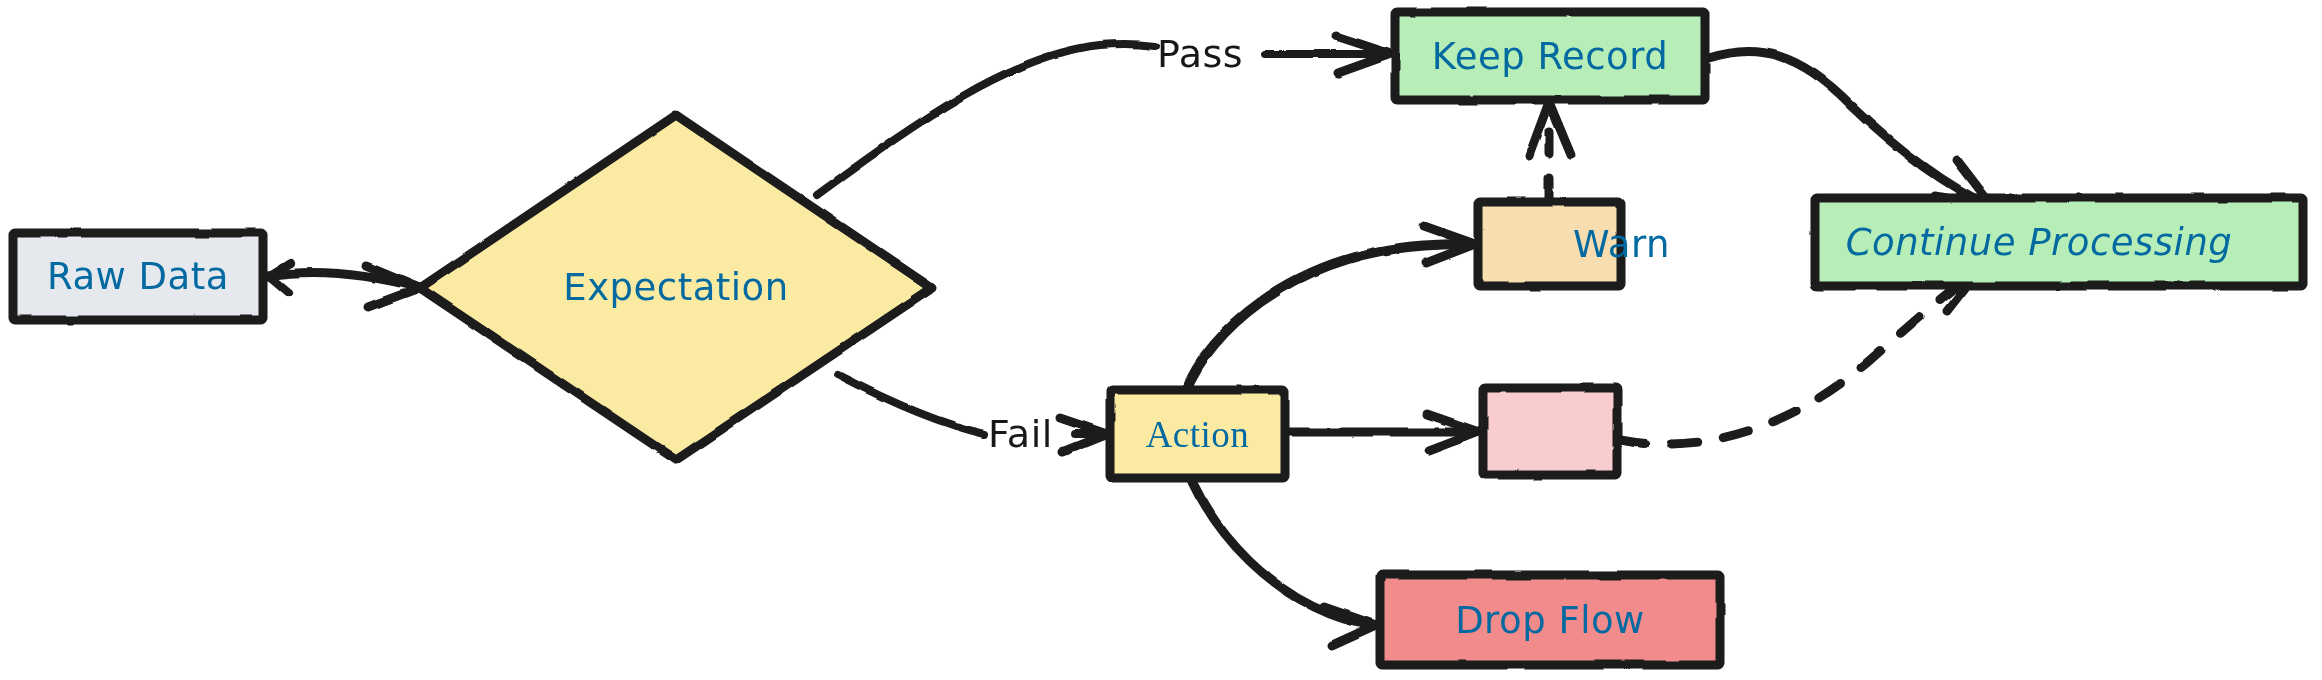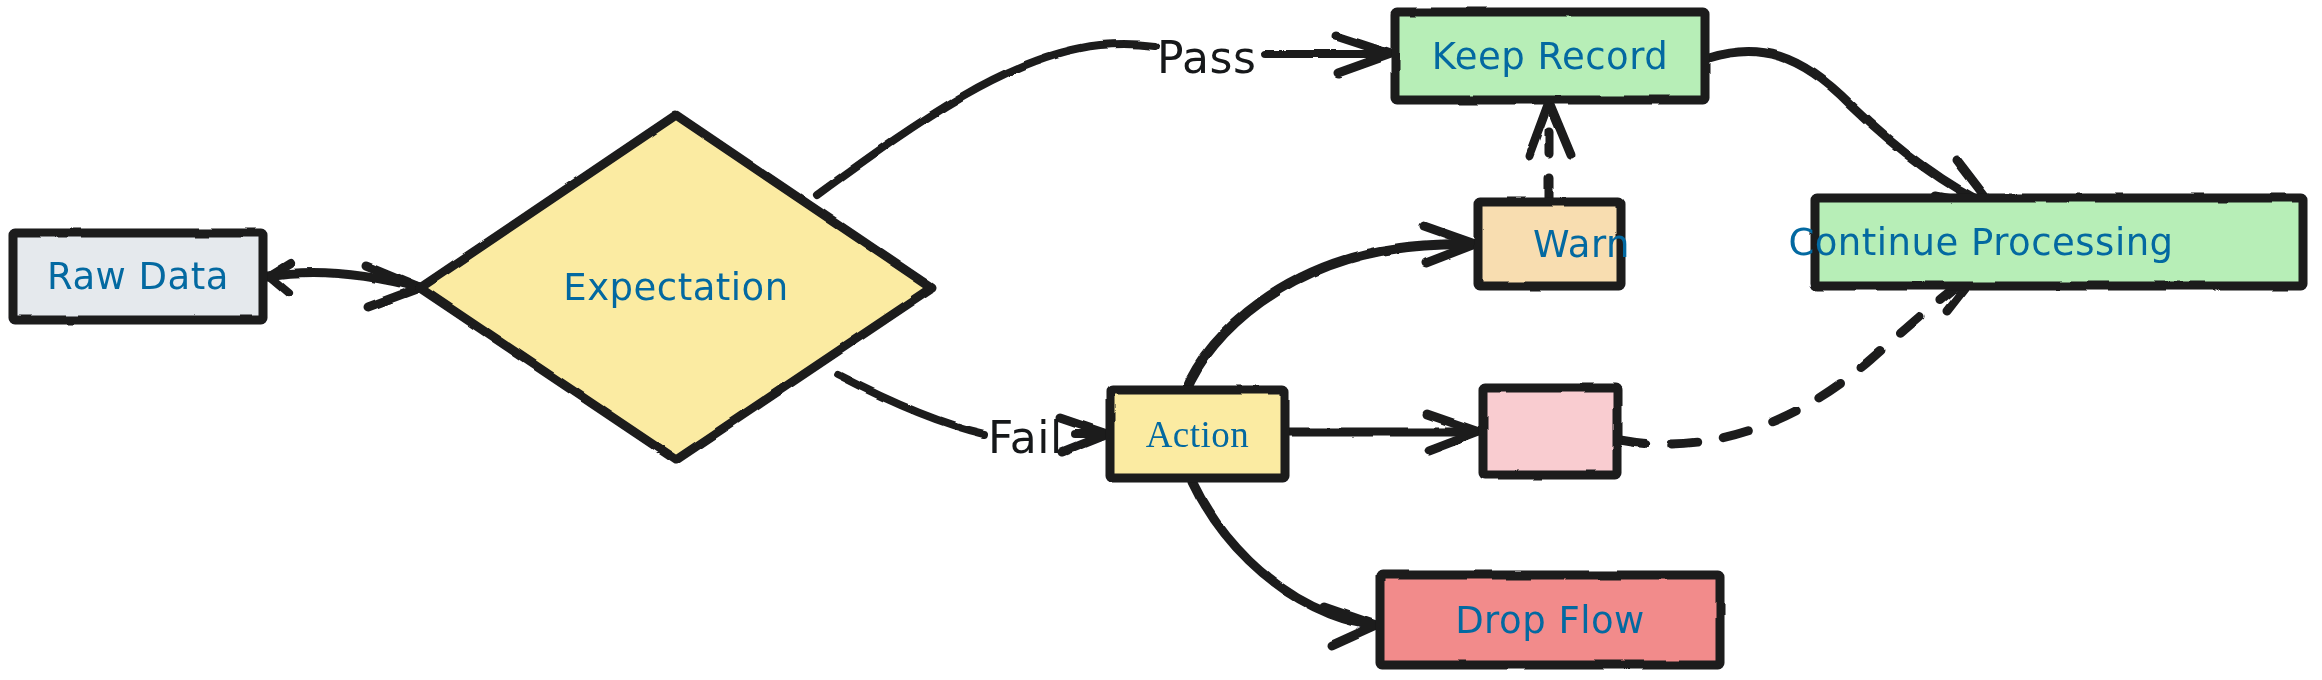--- a/index.html
+++ b/index.html
@@ -36,21 +36,21 @@
     color: #0369a1;
     font-size: 37px;
     letter-spacing: 0.5px;
     pointer-events: none;
     white-space: nowrap;
   }
   .edge-label {
     position: absolute;
     font-family: "DejaVu Sans", sans-serif;
     color: #16181a;
-    font-size: 44px;
+    font-size: 38px;
     letter-spacing: 0.5px;
     white-space: nowrap;
   }
 </style>
 </head>
 <body>
 
 <div id="diagram-root">
 
   <svg id="flow-svg" viewBox="0 0 2322 680">
@@ -135,23 +135,23 @@
       <rect x="1380" y="575" width="340" height="90" rx="2" fill="#f28b8b" stroke-width="9"></rect>
     </g>
   </svg>
 
   <div class="node-label" style="left:13px; top:233px; width:250px; height:87px;">Raw Data</div>
 
   <div class="node-label" style="left:420px; top:115px; width:512px; height:345px;">Expectation</div>
 
   <div class="node-label" style="left:1395px; top:12px; width:310px; height:88px;">Keep Record</div>
 
-  <div class="node-label" style="left:1510px; top:202px; width:143px; height:84px;">Warn</div>
+  <div class="node-label" style="left:1550px; top:202px; width:143px; height:84px;">Warn</div>
 
-  <div class="node-label" style="left:1737px; top:198px; width:488px; height:88px;">Continue Processing</div>
+  <div class="node-label" style="left:1795px; top:198px; width:488px; height:88px;font-style:italic;">Continue Processing</div>
 
   <div class="node-label" style="left:1110px; top:390px; width:175px; height:88px;font-family:Liberation Serif, serif;">Action</div>
 
 
   <div class="node-label" style="left:1380px; top:575px; width:340px; height:90px;">Drop Flow</div>
 
   <div class="edge-label" style="left:1157px; top:32px;">Pass</div>
 
   <div class="edge-label" style="left:988px; top:412px;">Fail</div>
 

